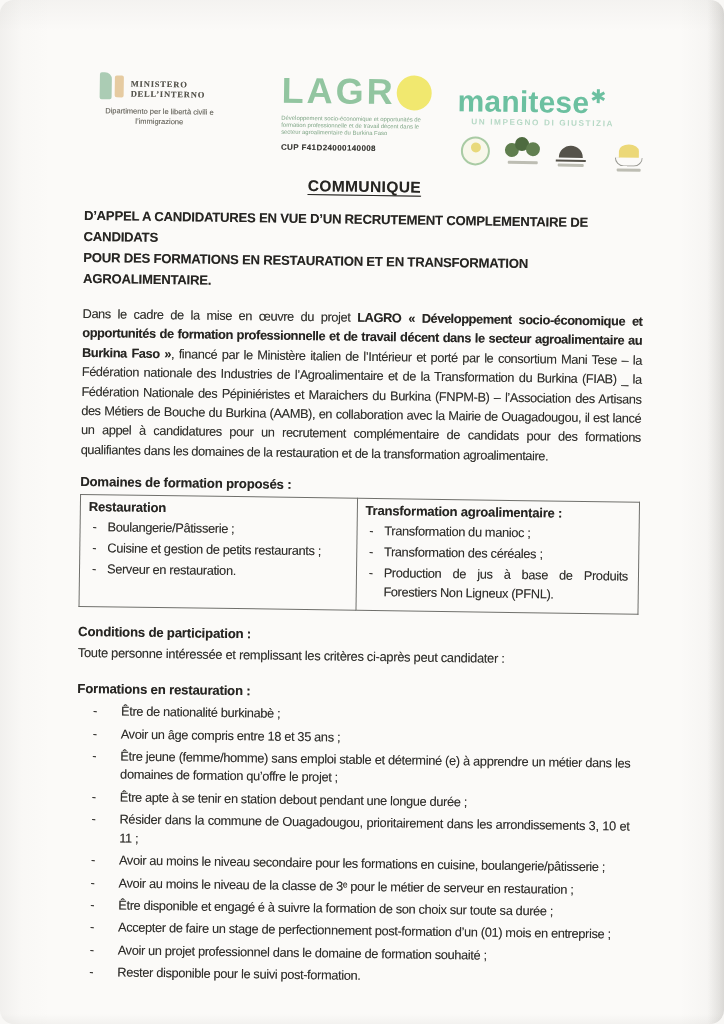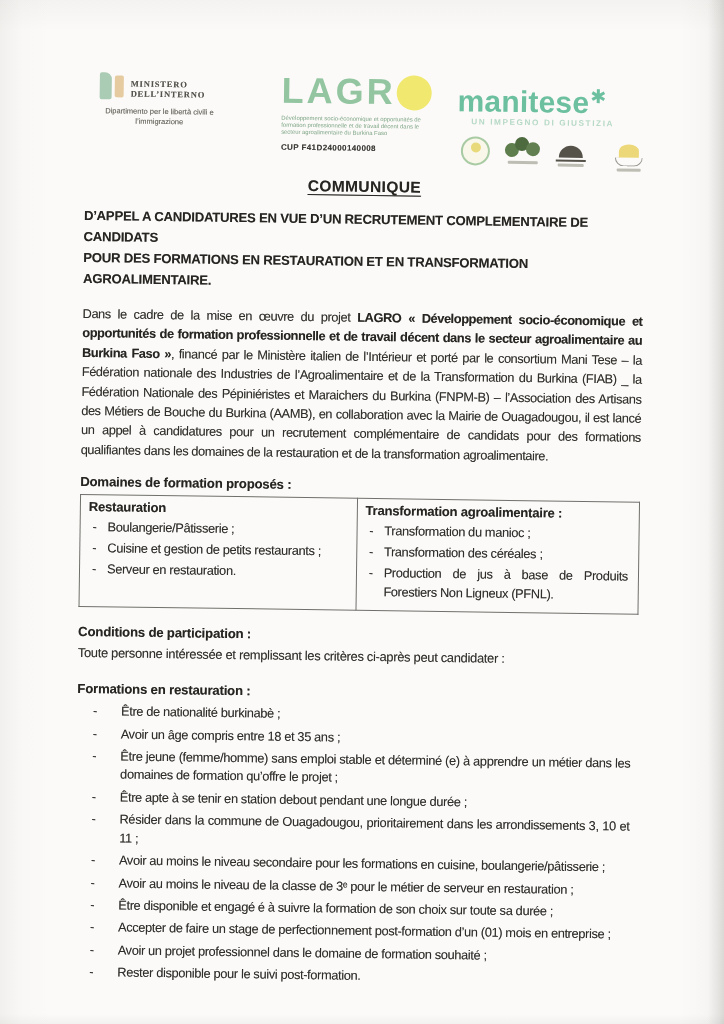--- a/index.html
+++ b/index.html
@@ -7,20 +7,21 @@
     width:724px;height:1024px;overflow:hidden;
     background:#f9f8f6;
     font-family:"Liberation Sans","DejaVu Sans",sans-serif;
     color:#2f2e2b;
   }
   .page{position:relative;width:724px;height:1024px;overflow:hidden;
     background:linear-gradient(90deg, rgba(110,105,98,0.07) 0%, rgba(110,105,98,0.015) 3%, rgba(0,0,0,0) 7%),
                linear-gradient(270deg, rgba(110,105,98,0.10) 0%, rgba(110,105,98,0.03) 2.5%, rgba(0,0,0,0) 6%),
                linear-gradient(180deg, rgba(110,105,98,0.05) 0%, rgba(0,0,0,0) 3%),
                #fbfaf8;
+    border-radius:14px;
   }
   .content{
     position:absolute;left:0;top:0;width:724px;
     transform:rotate(0.8deg);transform-origin:90px 70px;
     text-shadow:0 0 0.5px rgba(64,60,55,0.45);
   }
   .inner{margin:0 78px 0 86px;}
 
   
   .logos{position:relative;height:112px;margin-top:52px;}

